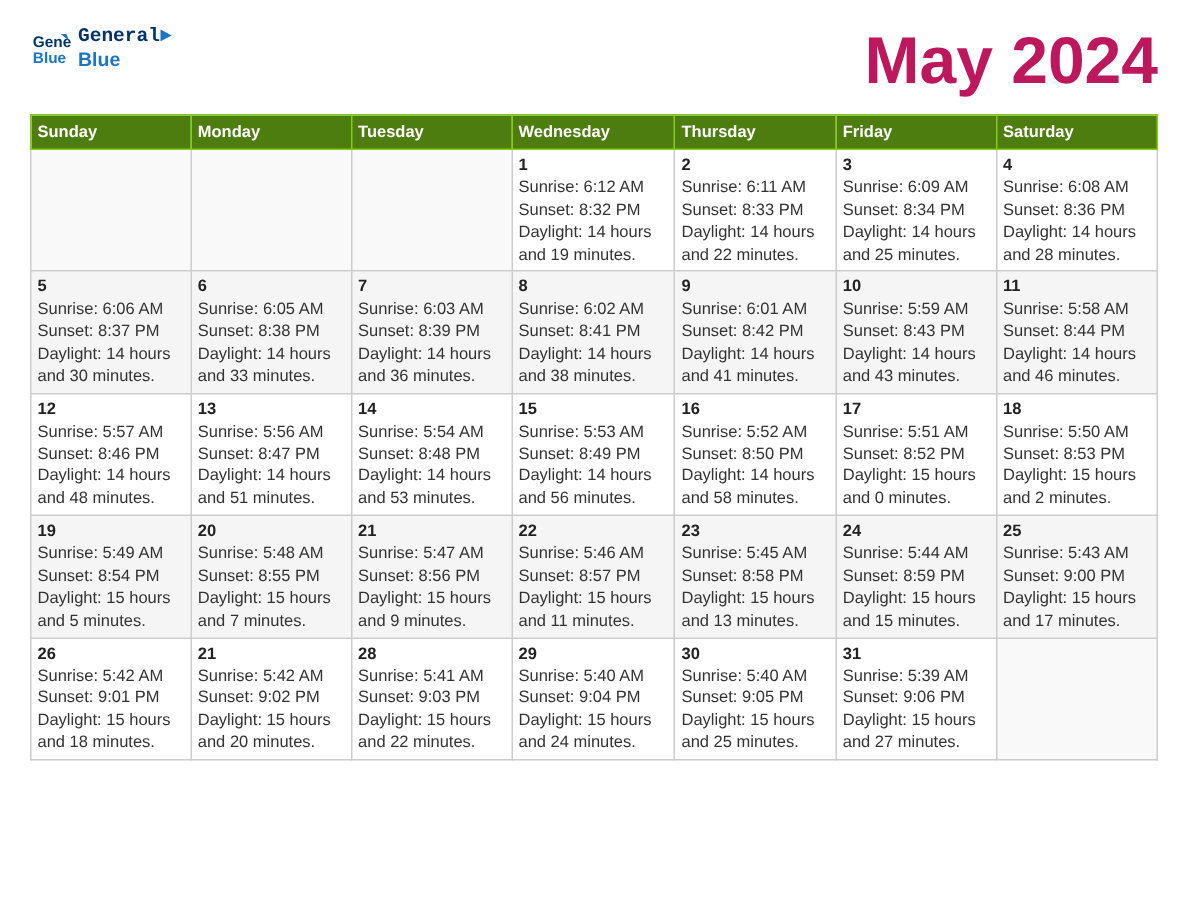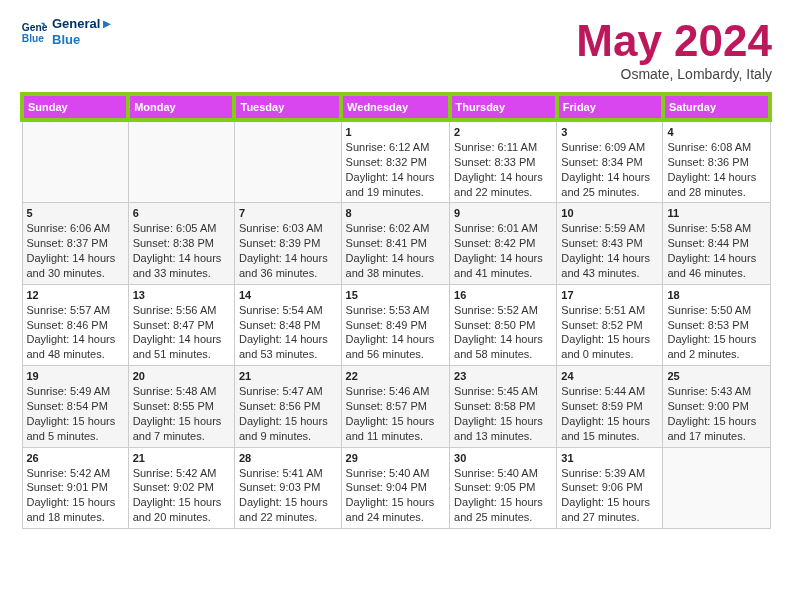--- a/index.html
+++ b/index.html
@@ -41,27 +41,27 @@
     .location {
       font-size: 14px;
       color: #444;
     }
     .calendar {
       width: 100%;
       border-collapse: collapse;
       font-size: 10.5px;
     }
     .calendar thead tr th {
-      background: #d946ef;
+      background: #4d7c0f;
       color: #fff;
       font-weight: bold;
       padding: 5px 4px;
       text-align: left;
       font-size: 11px;
-      border: 4px solid #84cc16;
+      border: 1px solid #84cc16;
     }
     .calendar tbody tr td {
       vertical-align: top;
       border: 1px solid #ccc;
       padding: 4px 4px 3px 4px;
       width: 113px;
       min-height: 70px;
       height: 80px;
       background: #fff;
     }
@@ -89,27 +89,26 @@
 
 <div class="page">
   <div class="header">
     <div class="logo">
       <svg class="logo-icon" viewBox="0 0 30 30">
         <text x="2" y="14" font-size="11" font-weight="bold" fill="#003366">General</text>
         <text x="2" y="26" font-size="11" font-weight="bold" fill="#1a75c4">Blue</text>
         <polygon points="22,5 28,10 26,5" fill="#1a75c4"></polygon>
       </svg>
       <div>
-        <div style="font-size:13px;font-weight:bold;color:#003366;line-height:1.2;">General<span style="color:#1a75c4;">►</span></div>
+        <div style="font-size:13px;font-weight:bold;color:#003366;line-height:1.2;font-family:Liberation Mono, monospace;">General<span style="color:#1a75c4;">►</span></div>
         <div style="font-size:13px;font-weight:bold;color:#1a75c4;line-height:1.2;">Blue</div>
       </div>
     </div>
     <div class="title-block">
       <div class="month-year">May 2024</div>
-      <div class="location">Osmate, Lombardy, Italy</div>
     </div>
   </div>
 
   <table class="calendar">
     <thead>
       <tr id="weekday-header">
           <th>Sunday</th>
           <th>Monday</th>
           <th>Tuesday</th>
           <th>Wednesday</th>

